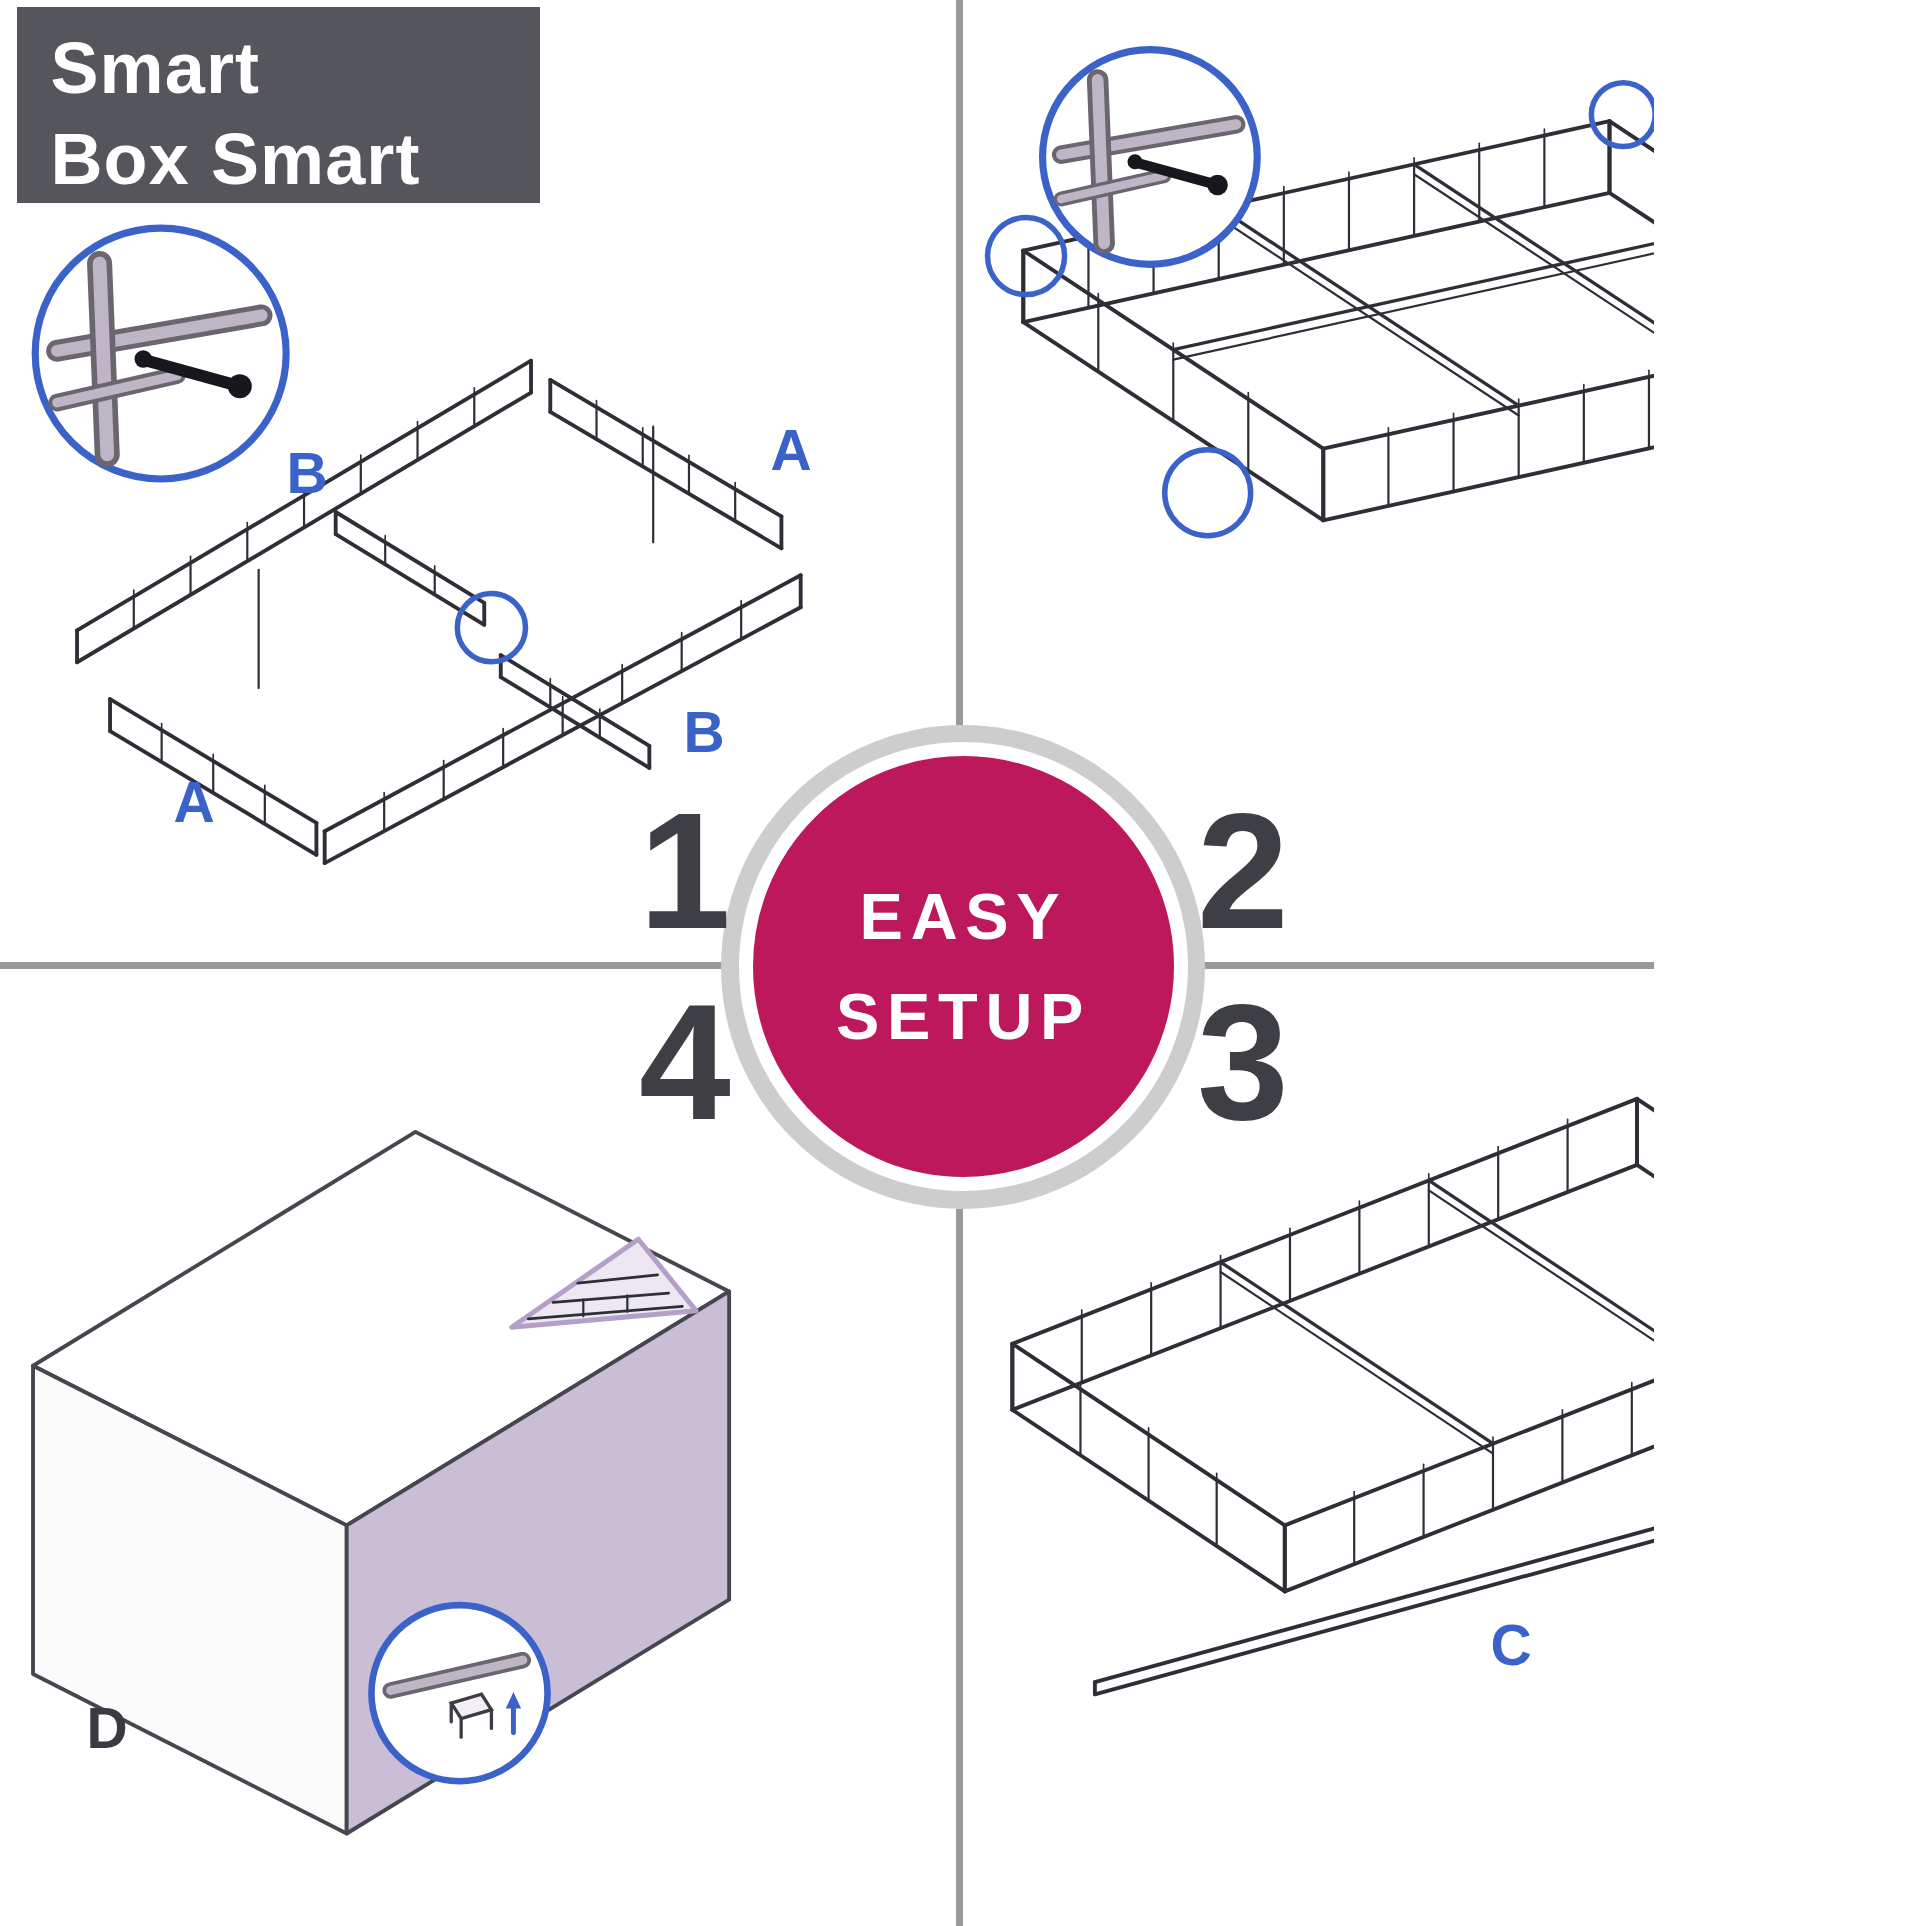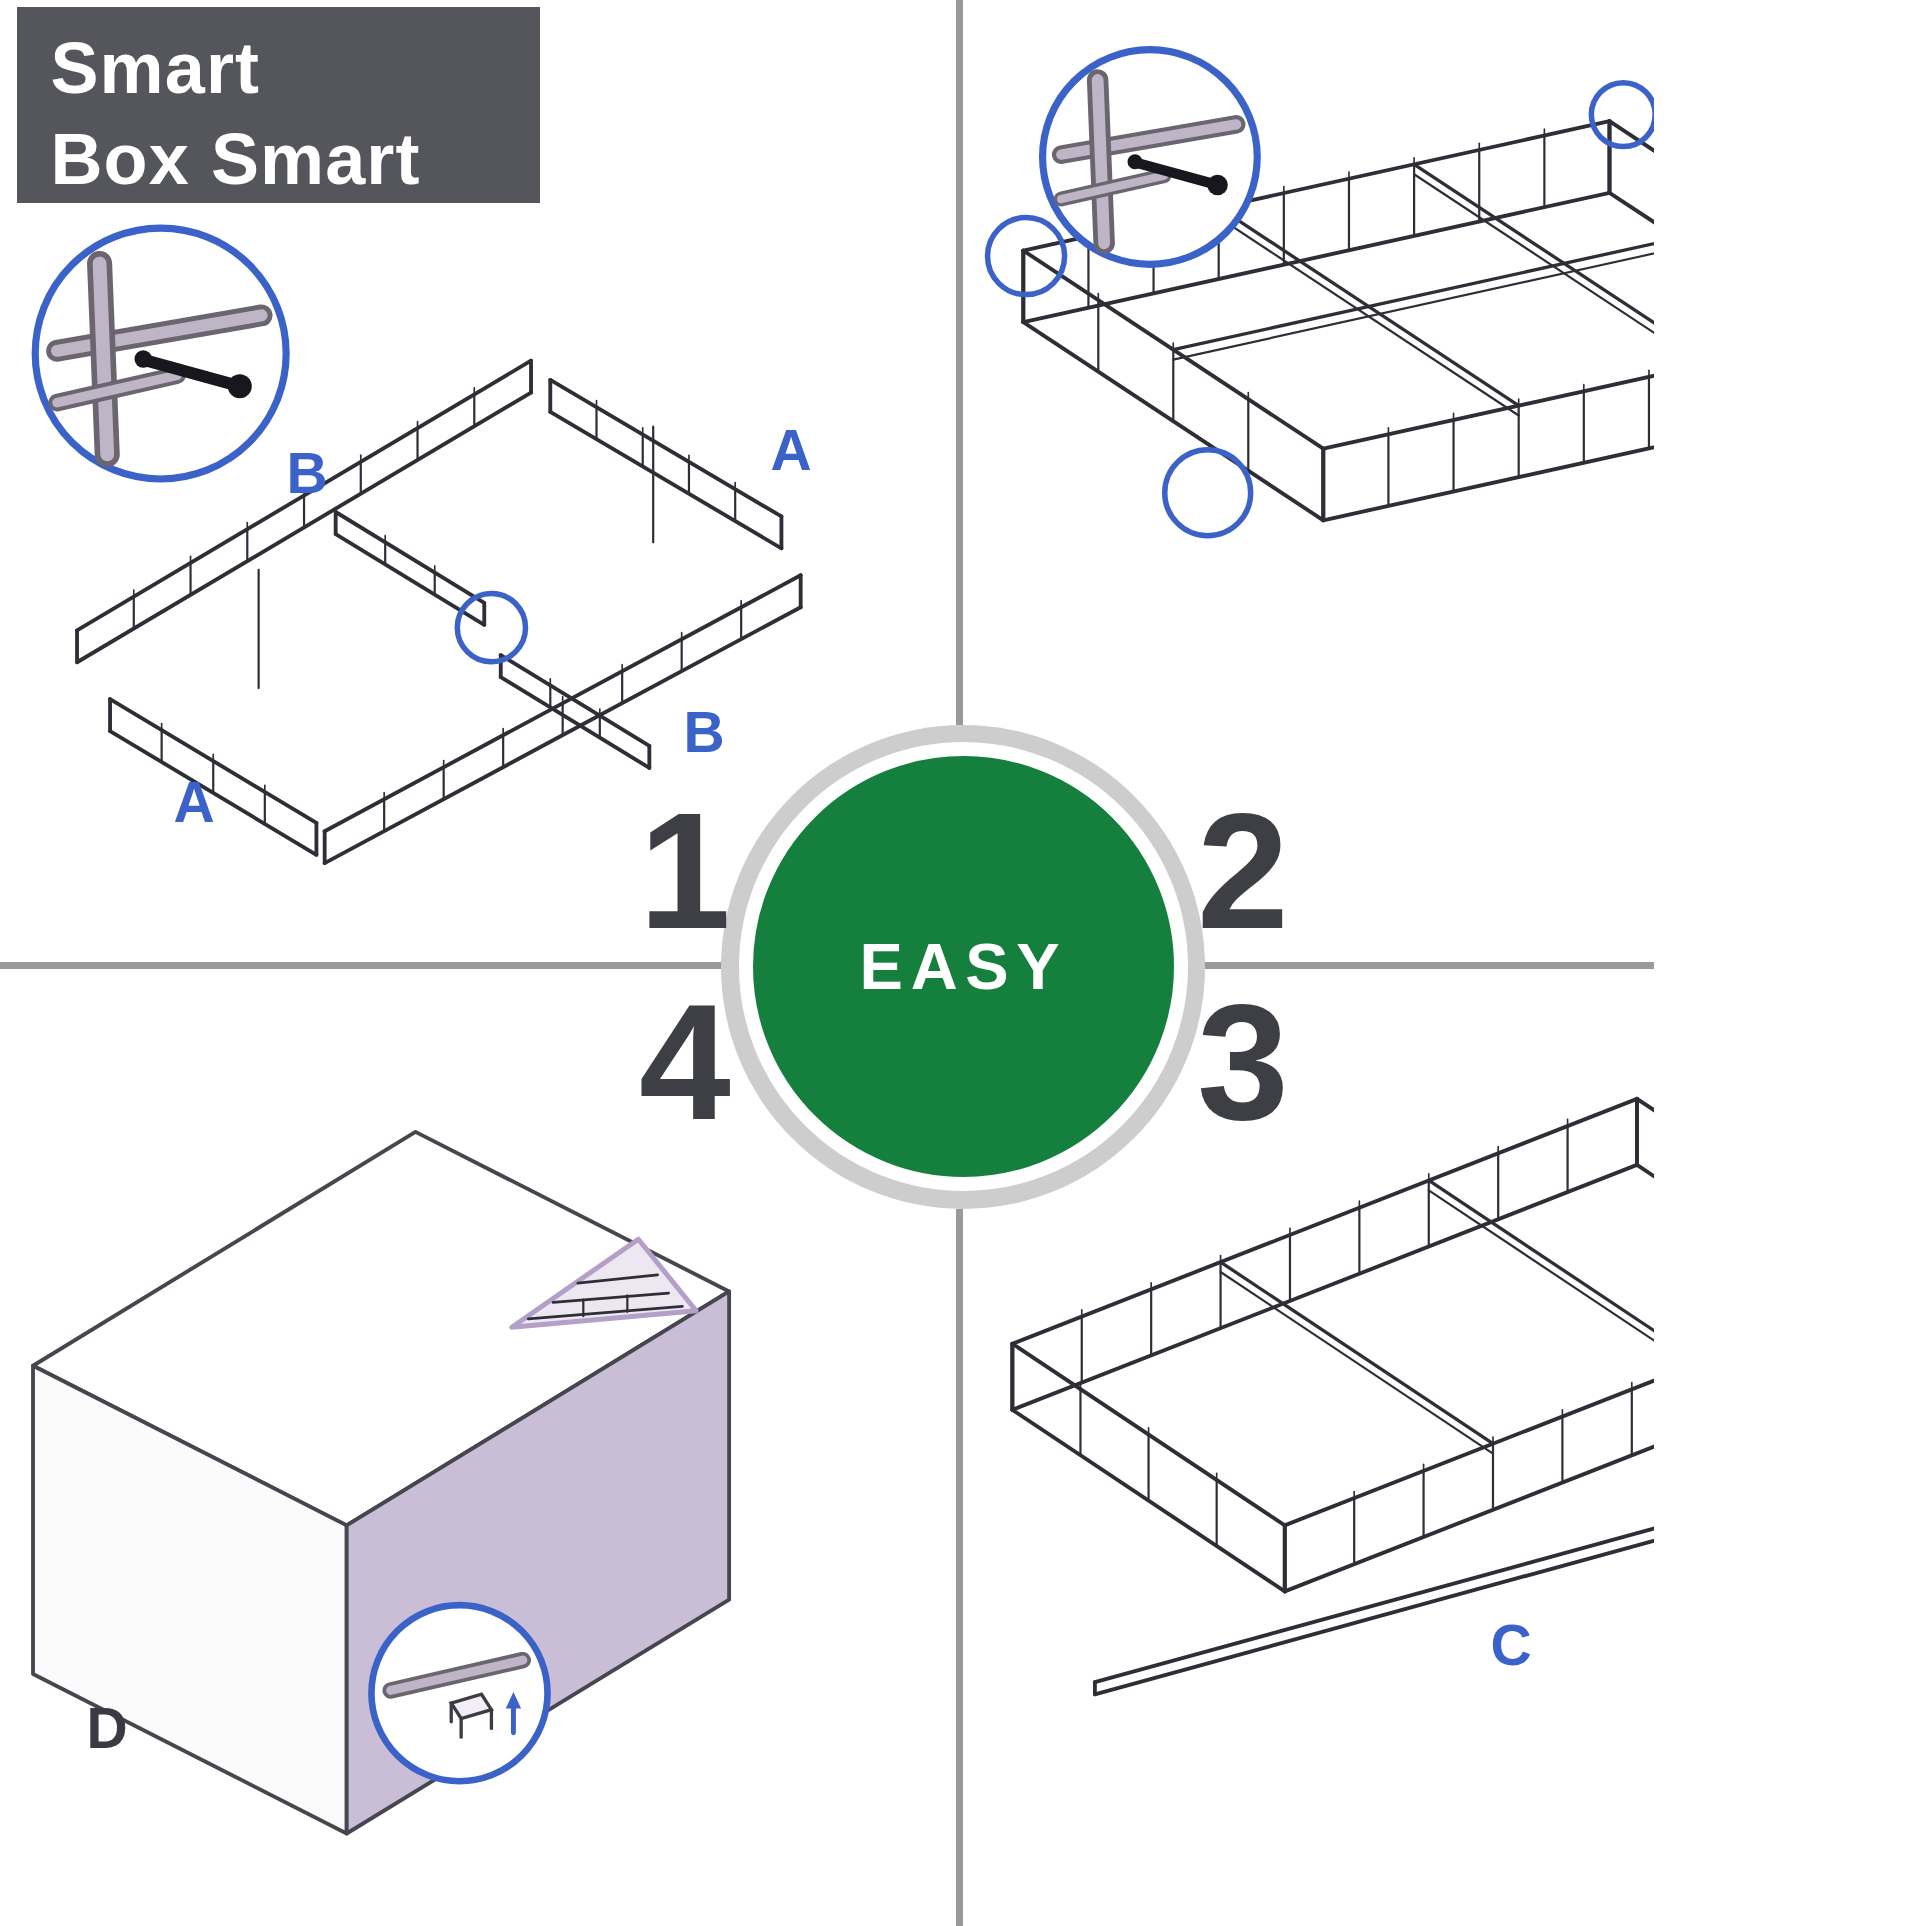--- a/index.html
+++ b/index.html
@@ -13,21 +13,21 @@
   #p1{left:0;top:0}
   #p2{left:960px;top:0}
   #p3{left:960px;top:964px}
   #p4{left:0;top:964px}
   .titlebox{position:absolute;left:16.5px;top:6.6px;width:523px;height:196px;background:#55555c;
     color:#fff;font-weight:bold;font-size:72px;line-height:1.26;padding:16.5px 0 0 34px;
     letter-spacing:1.1px;z-index:5}
   .halo{position:absolute;left:721px;top:725px;width:484px;height:484px;border-radius:50%;
     background:#cdcdcd;z-index:3}
   .medallion{position:absolute;left:739px;top:742px;width:449px;height:449px;border-radius:50%;
-    background:#15803d;border:14.3px solid #fff;display:flex;flex-direction:column;align-items:center;
+    background:#be185d;border:14.3px solid #fff;display:flex;flex-direction:column;align-items:center;
     justify-content:center;gap:25px;color:#fff;font-weight:bold;font-size:65px;letter-spacing:7.7px;z-index:4}
   .stepnum{position:absolute;transform:translate(-50%,-50%);font-size:165px;font-weight:bold;
     color:#3e3e45;z-index:5;line-height:1}
   .plabel{position:absolute;transform:translate(-50%,-50%);font-size:57px;font-weight:bold;
     color:#3a62c8;z-index:5;line-height:1}
   .plabel.dark{color:#3a3a42}
 </style>
 </head>
 <body>
 
@@ -308,20 +308,21 @@
     </svg>
 
   <div class="titlebox">
     <div>Smart</div>
     <div>Box Smart</div>
   </div>
 
   <div class="halo"></div>
   <div class="medallion">
     <div>EASY</div>
+    <div>SETUP</div>
   </div>
 
   <div class="stepnum" style="left:685px;top:871px">1</div>
   <div class="stepnum" style="left:1243px;top:871px">2</div>
   <div class="stepnum" style="left:1243px;top:1062px">3</div>
   <div class="stepnum" style="left:685px;top:1062px">4</div>
 
   <div class="plabel" style="left:307px;top:473px">B</div>
   <div class="plabel" style="left:791px;top:450px">A</div>
   <div class="plabel" style="left:194px;top:802px">A</div>

